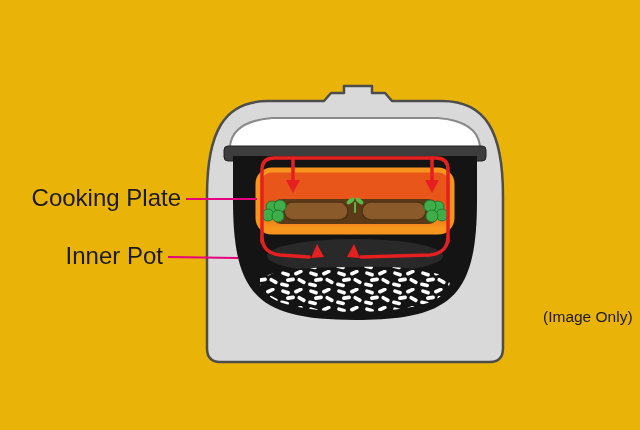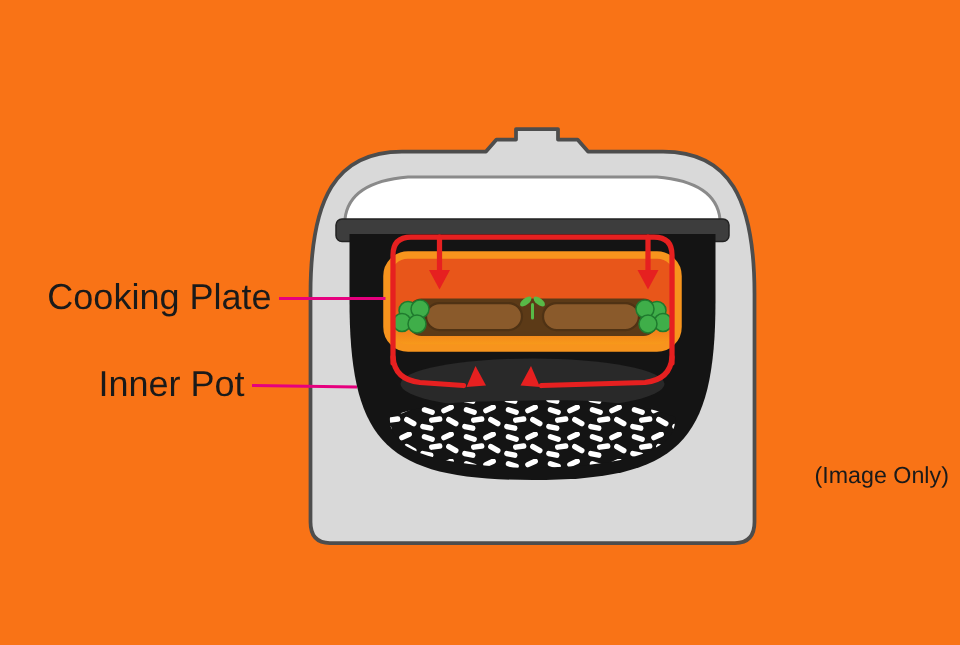--- a/index.html
+++ b/index.html
@@ -1,19 +1,19 @@
 <!DOCTYPE html>
 <html style="--body: #d9d9d9; --outline: #4d4d4d; --lid-line: #8a8a8a; --rim: #3d3d3d; --pot: #141414; --heat-dark: #e8561a; --heat-light: #f9a01b; --plate-orange: #f7941d; --platter-brown: #5c3a17; --food-brown: #8a5a2b; --food-edge: #4f3214; --broccoli-green: #3fae49; --sprout-green: #58b947; --arrow-red: #e62020; --leader-magenta: #e6007e; --rice-white: #ffffff; --label-ink: #1a1a1a;"><head>
 <meta charset="utf-8">
 <style>
   html,body{margin:0;padding:0;background:#ffffff;}
   .stage{
     position:relative;
     width:640px;height:430px;
-    background:#f97316;
+    background:#eab308;
     overflow:hidden;
     font-family:"Liberation Sans", sans-serif;
   }
   svg text{
     font-family:"Liberation Sans", sans-serif;
     fill:var(--label-ink,#1a1a1a);
   }
   .body-shape{fill:var(--body,#d9d9d9);stroke:var(--outline,#4d4d4d);stroke-width:2.5;stroke-linejoin:round;}
   .lid-underside{fill:#ffffff;stroke:var(--lid-line,#8a8a8a);stroke-width:2;}
   .rim-band{fill:var(--rim,#3d3d3d);stroke:#222;stroke-width:1;}

